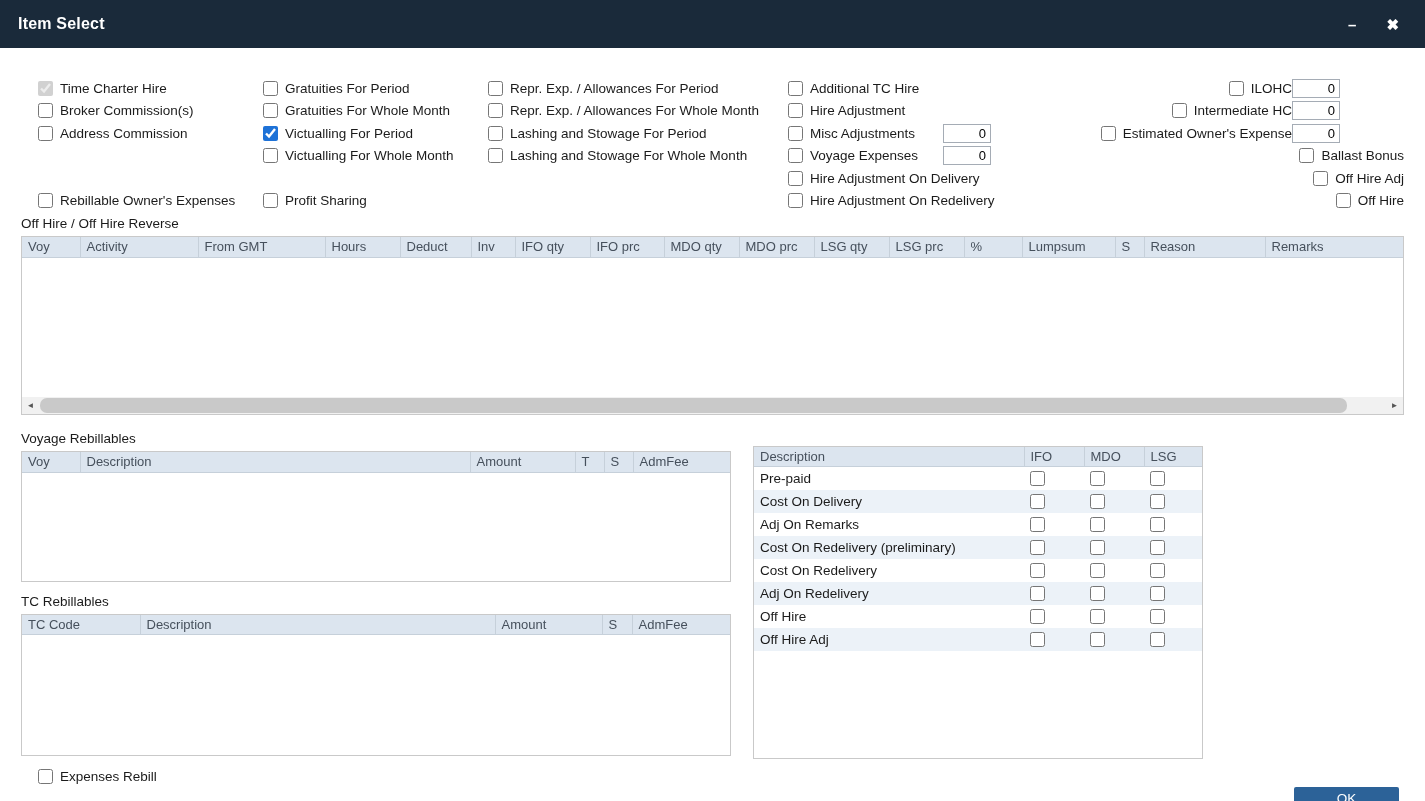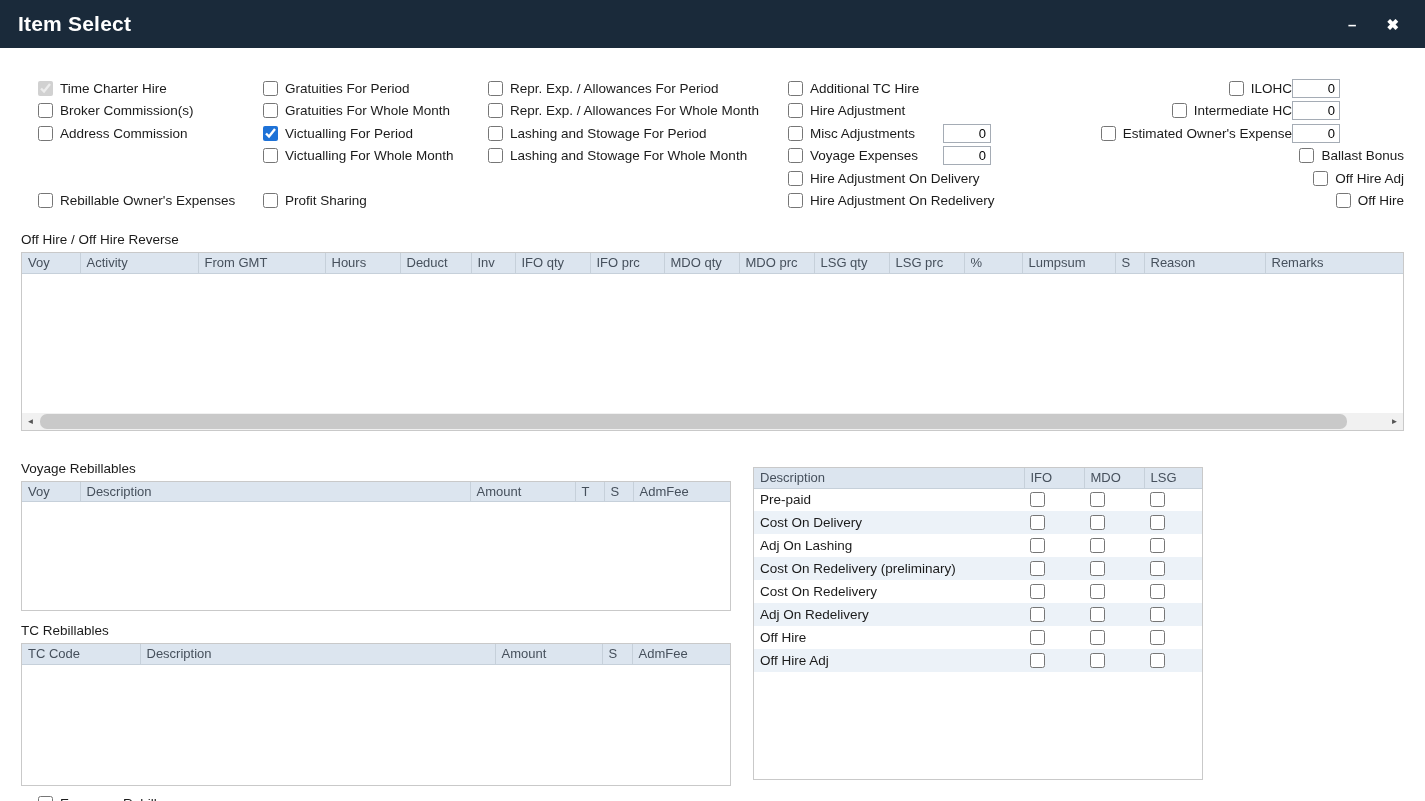--- a/index.html
+++ b/index.html
@@ -8,21 +8,21 @@
     font-family: "Liberation Sans", sans-serif;
     font-size: 13.5px;
     color: #1b1b1b;
     background: #ffffff;
   }
   
   .titlebar {
     height: 48px; background: #1a2a3a; color: #fff;
     display: flex; align-items: center; padding: 0 18px;
   }
-  .title { font-size: 21px; font-weight: bold; letter-spacing: .2px; }
+  .title { font-size: 16px; font-weight: bold; letter-spacing: .2px; }
   .win-controls { margin-left: auto; display: flex; align-items: center; gap: 30px; padding-right: 8px; }
   .win-btn { color: #fff; font-size: 15px; font-weight: bold; cursor: pointer; line-height: 1; }
 
   .content { padding: 0 21px; }
 
   
   .cb-grid { display: flex; margin-top: 29px; padding-left: 17px; }
   .col { display: flex; flex-direction: column; }
   .col-1 { width: 225px; } .col-2 { width: 225px; } .col-3 { width: 300px; }
   .col-4 { width: 285px; } .col-5 { flex: 1; align-items: flex-end; }
@@ -32,21 +32,21 @@
   .spacer-1 { height: 22.5px; } .spacer-2 { height: 45px; }
   .num-input {
     width: 48px; height: 19px; border: 1px solid #a5acb5;
     font: 13px "Liberation Sans", sans-serif; text-align: right; padding: 0 4px; background: #fff;
   }
   .push-right { margin-left: auto; }
   .col-4 .num-input { margin-right: 82px; }
   .col-5 .num-input { margin-right: 64px; }
 
   
-  .section-label { margin-top: 19px; margin-bottom: 3px; line-height: 18px; white-space: nowrap; }
+  .section-label { margin-top: 3px; margin-bottom: 3px; line-height: 18px; white-space: nowrap; }
   .mt10 { margin-top: 11px; }
 
   
   .grid-wrap { border: 1px solid #c9c9c9; background: #fff; }
   table.grid { width: 100%; border-collapse: collapse; table-layout: fixed; }
   .grid th {
     background: #dce5ef; font-weight: normal; font-size: 13px; color: #46505c;
     text-align: left; padding: 2px 6px; height: 20px;
     border-right: 1px solid #c6d0da; border-bottom: 1px solid #c6d0da;
     white-space: nowrap; overflow: hidden;
@@ -361,21 +361,21 @@
                   <input type="checkbox" style="">
                 </td>
               <td>
                   <input type="checkbox" style="">
                 </td>
               <td>
                   <input type="checkbox" style="">
                 </td>
             </tr>
             <tr>
-              <td>Adj On Lashing</td>
+              <td>Adj On Remarks</td>
               <td>
                   <input type="checkbox" style="">
                 </td>
               <td>
                   <input type="checkbox" style="">
                 </td>
               <td>
                   <input type="checkbox" style="">
                 </td>
             </tr>

